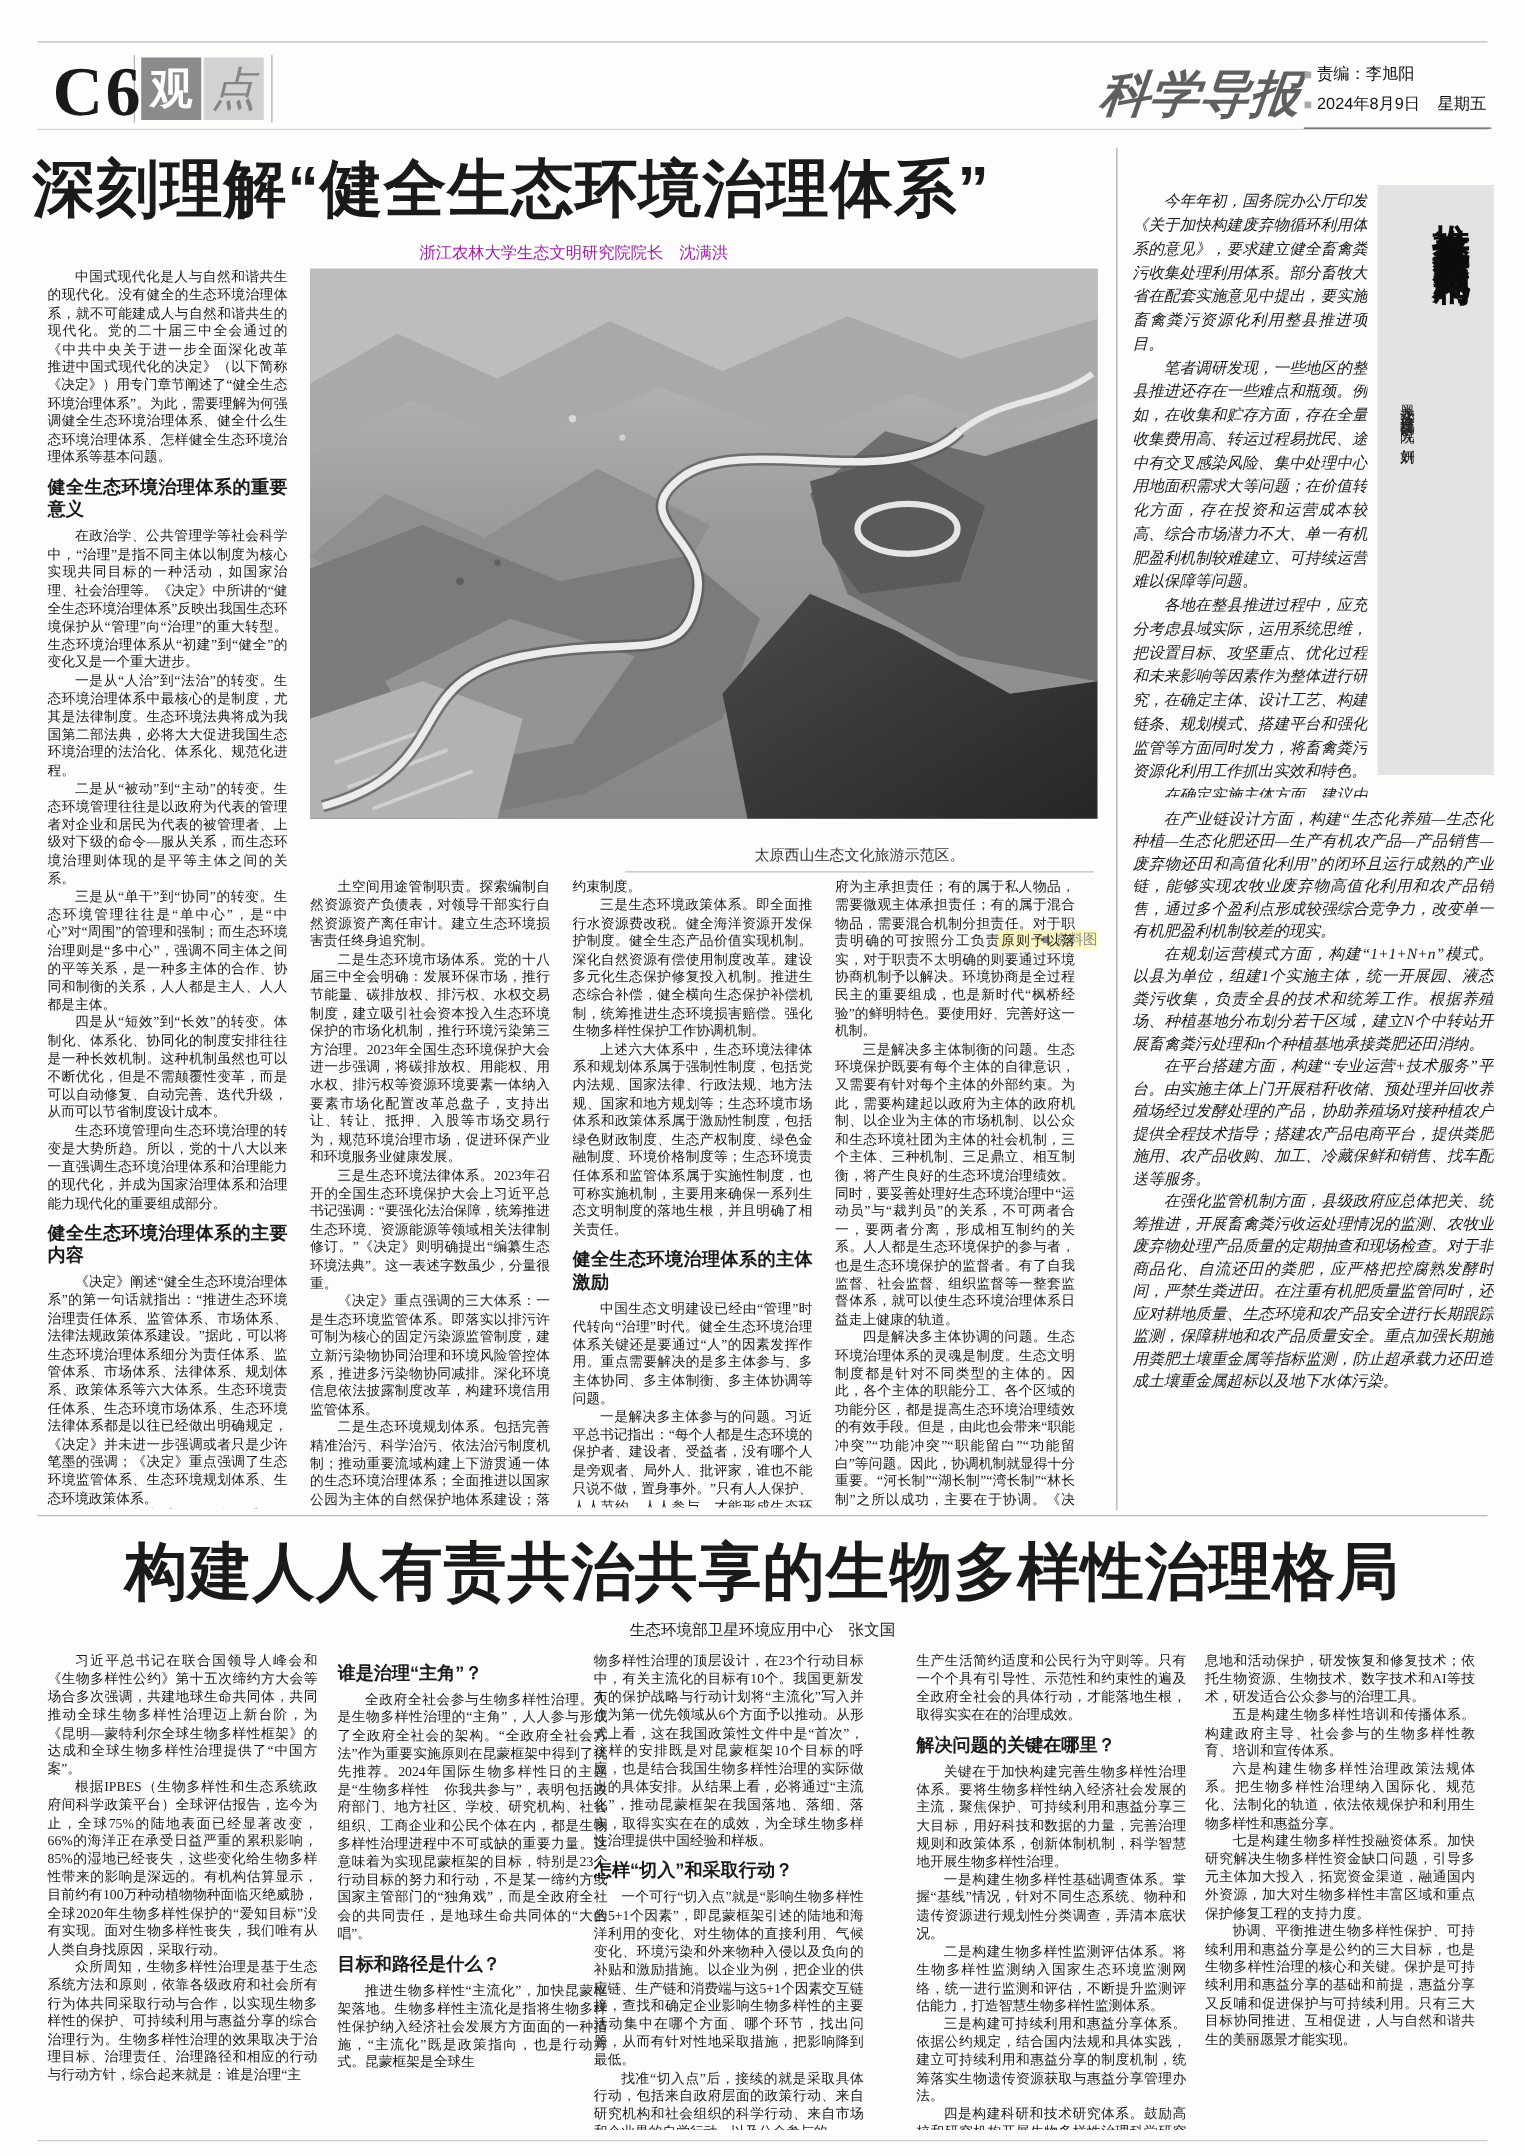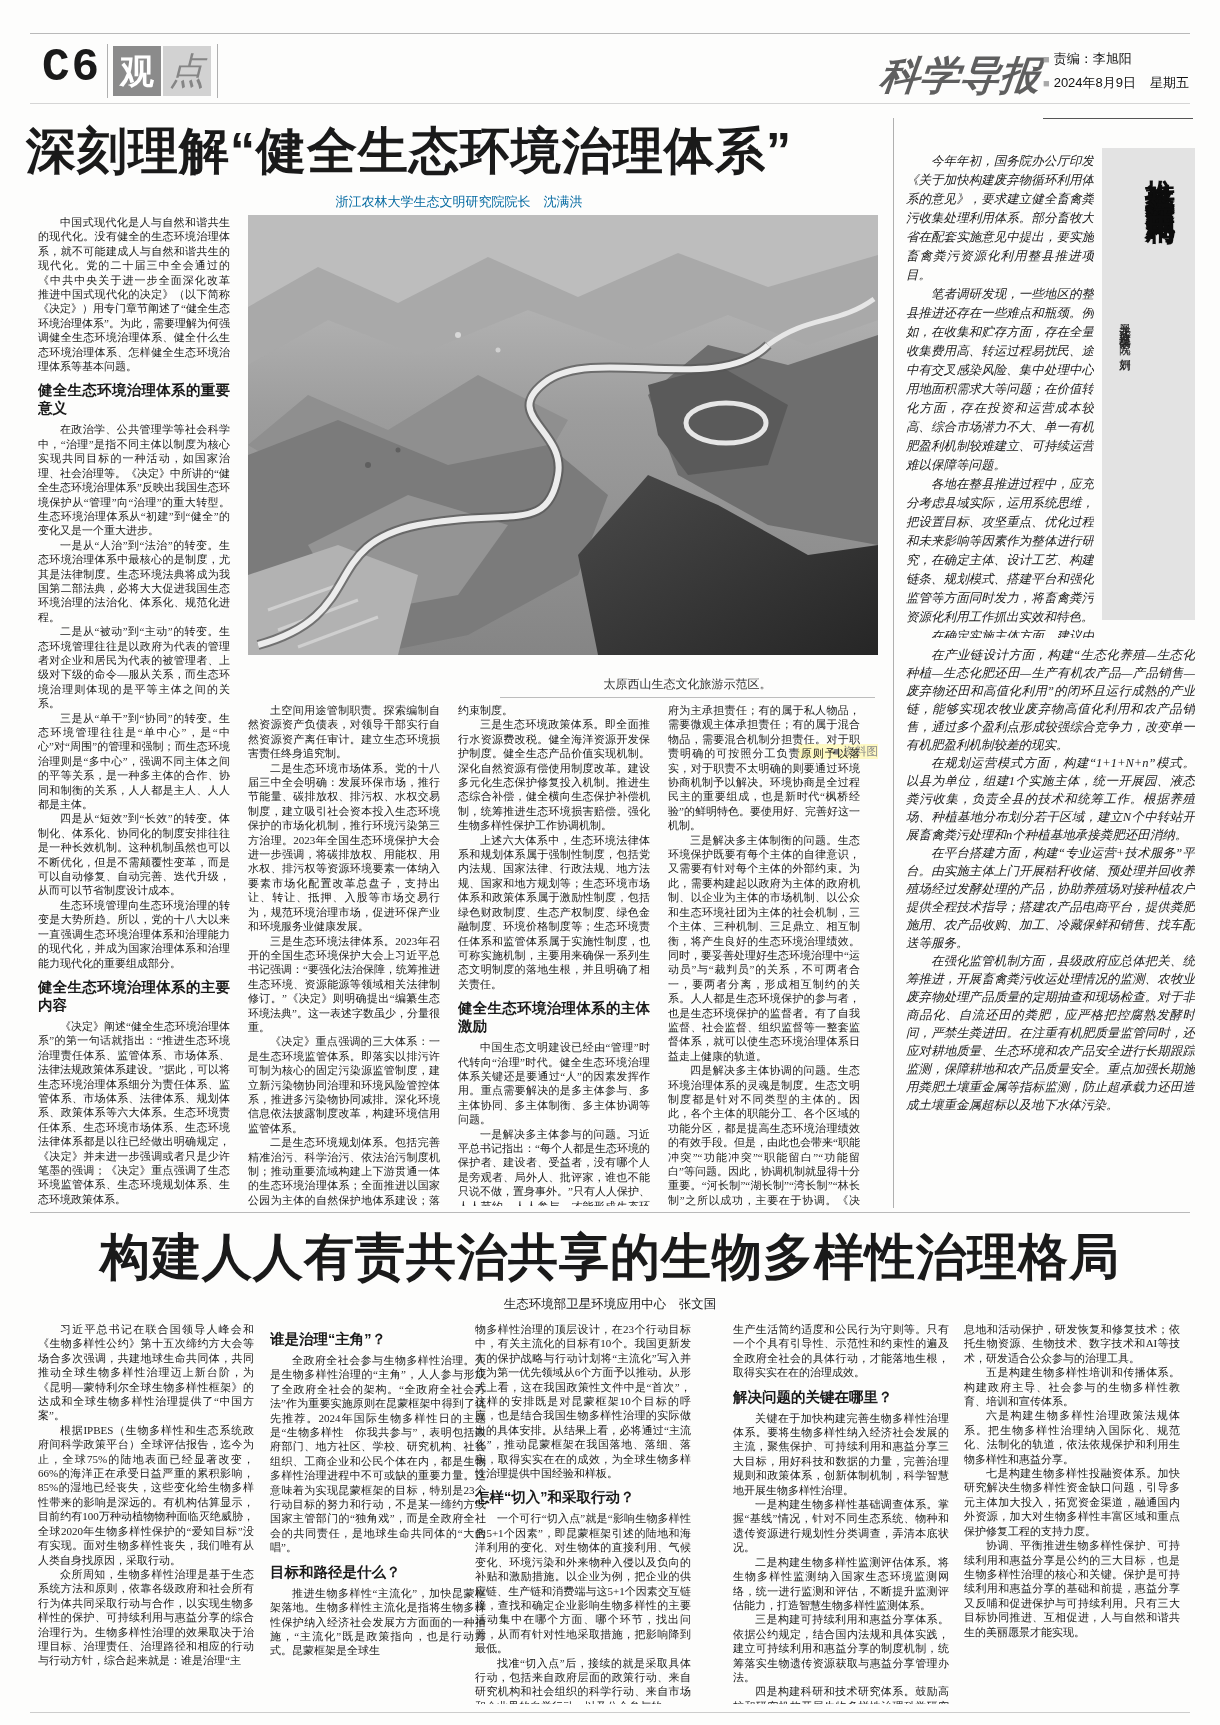--- a/index.html
+++ b/index.html
@@ -2,41 +2,41 @@
 <html><head>
 <meta charset="utf-8">
 <style>
   html,body{margin:0;padding:0;background:#e9e9e9;}
   .page{position:relative;width:1220px;height:1725px;margin:0 auto;background:#fdfdfc;
         font-family:"Liberation Serif",serif;color:#1a1a1a;overflow:hidden;}
   .hrule{position:absolute;height:1px;background:#b9b9b9;}
   .vrule{position:absolute;width:1px;background:#b0b0b0;}
 
   
-  .page-num{position:absolute;left:42px;top:42px;font-size:46px;font-weight:bold;
-            font-family:Liberation Mono, monospace;letter-spacing:2px;}
+  .page-num{position:absolute;left:42px;top:42px;font-size:56px;font-weight:bold;
+            font-family:Liberation Serif, serif;letter-spacing:2px;}
   .logo-box{position:absolute;top:46px;width:48px;height:50px;text-align:center;line-height:50px;}
   .logo-box.dark{left:113px;background:#8b8b8b;color:#ffffff;font-weight:bold;font-size:34px;
                  font-family:"Liberation Sans",sans-serif;}
   .logo-box.light{left:163px;background:#d2d2d2;color:#858585;font-size:36px;font-style:italic;
                   font-family:"Liberation Serif",serif;}
   .paper-name{position:absolute;left:880px;top:48px;width:160px;text-align:center;font-size:40px;
               color:#5f5f5f;font-style:italic;font-weight:bold;transform:skewX(-6deg);
               font-family:"Liberation Serif",serif;white-space:nowrap;}
   .edit-block{position:absolute;left:1043px;top:50px;width:150px;font-size:13px;
-              font-family:"Liberation Sans",sans-serif;border-bottom:1px solid #555;padding-bottom:20px;}
+              font-family:"Liberation Sans",sans-serif;border-bottom:1px solid #555;padding-bottom:4px;}
   .edit-line{margin-bottom:6px;white-space:nowrap;color:#111;}
   .sq{color:#a9a9a9;margin-right:4px;font-size:11px;}
   .wk{margin-left:14px;}
 
   
   .main-headline{position:absolute;left:26px;top:118px;width:842px;text-align:left;
                  font-family:"Liberation Sans",sans-serif;font-weight:bold;font-size:50px;
                  letter-spacing:1px;white-space:nowrap;}
-  .main-byline{position:absolute;left:38px;top:193px;width:842px;text-align:center;font-size:13px;color:#0369a1;}
+  .main-byline{position:absolute;left:38px;top:193px;width:842px;text-align:center;font-size:13px;color:#a21caf;}
   .news-col{position:absolute;width:192px;font-size:11px;line-height:14.4px;text-align:justify;
             overflow:hidden;}
   .para{text-indent:2em;}
   .para.cont{text-indent:0;}
   .subhead{font-family:"Liberation Sans",sans-serif;font-weight:bold;font-size:14.5px;
            line-height:18px;margin:8px 0 5px 0;text-indent:0;}
   #m-col1{left:38px;top:215px;height:992px;}
   #m-col2{left:248px;top:703px;height:503px;}
   #m-col3{left:458px;top:703px;height:503px;}
   #m-col4{left:668px;top:703px;height:503px;}

